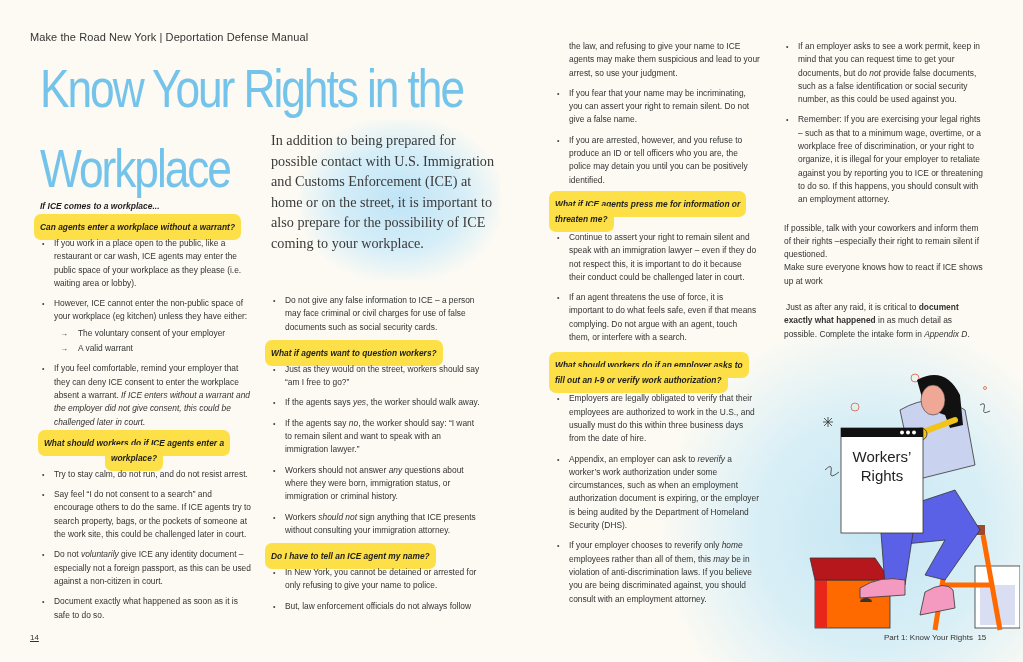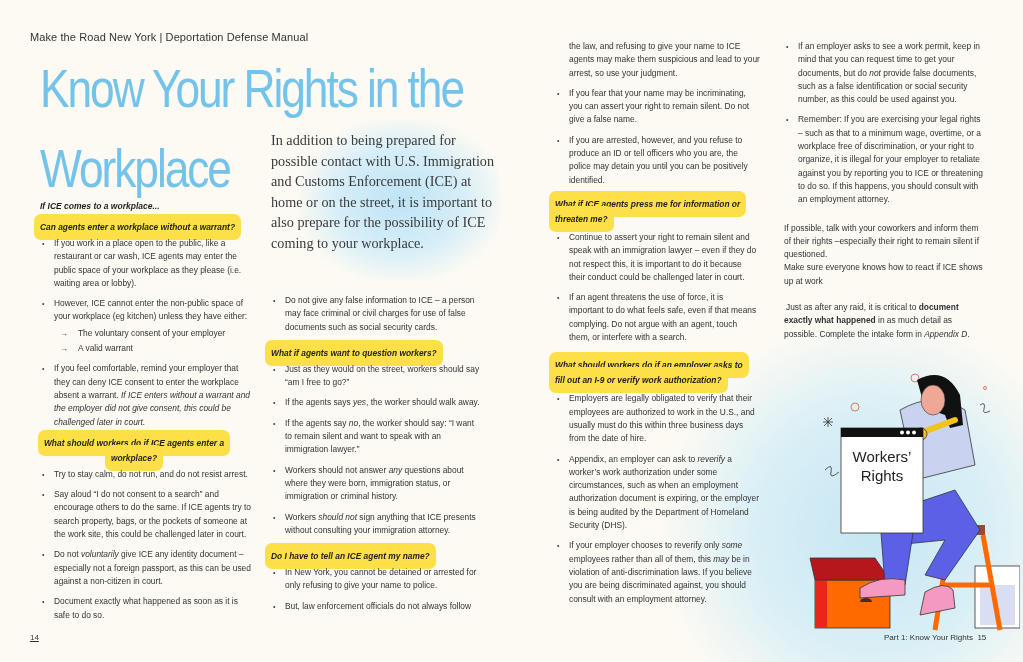--- a/index.html
+++ b/index.html
@@ -78,21 +78,21 @@
         <li>The voluntary consent of your employer</li>
         <li>A valid warrant</li>
       </ul>
     </li>
     <li><span>If you feel comfortable, remind your employer that they can deny ICE consent to enter the workplace absent a warrant. </span><i>If ICE enters without a warrant and the employer did not give consent, this could be challenged later in court.</i></li>
   </ul>
 
   <div class="qwrap" style="margin-top:0; width:200px;text-align:center;"><span class="q">What should workers do if ICE agents enter a workplace?</span></div>
   <ul class="b">
     <li>Try to stay calm, do not run, and do not resist arrest.</li>
-    <li>Say aloud “I do not consent to a search” and encourage others to do the same. If ICE agents try to search property, bags, or the pockets of someone at the work site, this could be challenged later in court.</li>
+    <li>Say feel “I do not consent to a search” and encourage others to do the same. If ICE agents try to search property, bags, or the pockets of someone at the work site, this could be challenged later in court.</li>
     <li><span>Do not </span><i>voluntarily</i><span> give ICE any identity document – especially not a foreign passport, as this can be used against a non-citizen in court.</span></li>
     <li>Document exactly what happened as soon as it is safe to do so.</li>
   </ul>
 </div>
 
 <div class="block" style="left:271px; top:294px; width:212px;">
   <ul class="b">
     <li>Do not give any false information to ICE – a person may face criminal or civil charges for use of false documents such as social security cards.</li>
   </ul>
   <div class="qwrap" style="margin-top:12px;"><span class="q">What if agents want to question workers?</span></div>
@@ -118,21 +118,21 @@
   </ul>
   <div class="qwrap" style="margin-top:10px; width:200px;"><span class="q">What if ICE agents press me for information or threaten me?</span></div>
   <ul class="b" style="margin-top:4px;">
     <li>Continue to assert your right to remain silent and speak with an immigration lawyer – even if they do not respect this, it is important to do it because their conduct could be challenged later in court.</li>
     <li>If an agent threatens the use of force, it is important to do what feels safe, even if that means complying. Do not argue with an agent, touch them, or interfere with a search.</li>
   </ul>
   <div class="qwrap" style="margin-top:14px; width:205px;"><span class="q">What should workers do if an employer asks to fill out an I-9 or verify work authorization?</span></div>
   <ul class="b" style="margin-top:4px;">
     <li>Employers are legally obligated to verify that their employees are authorized to work in the U.S., and usually must do this within three business days from the date of hire.</li>
     <li><span>Appendix, an employer can ask to </span><i>reverify</i><span> a worker’s work authorization under some circumstances, such as when an employment authorization document is expiring, or the employer is being audited by the Department of Homeland Security (DHS).</span></li>
-    <li><span>If your employer chooses to reverify only </span><i>some</i><span> employees rather than all of them, this </span><i>may</i><span> be in violation of anti-discrimination laws. If you believe you are being discriminated against, you should consult with an employment attorney.</span></li>
+    <li><span>If your employer chooses to reverify only </span><i>home</i><span> employees rather than all of them, this </span><i>may</i><span> be in violation of anti-discrimination laws. If you believe you are being discriminated against, you should consult with an employment attorney.</span></li>
   </ul>
 </div>
 
 <div class="block" style="left:784px; top:40px; width:200px;">
   <ul class="b">
     <li><span>If an employer asks to see a work permit, keep in mind that you can request time to get your documents, but do </span><i>not</i><span> provide false documents, such as a false identification or social security number, as this could be used against you.</span></li>
     <li>Remember: If you are exercising your legal rights – such as that to a minimum wage, overtime, or a workplace free of discrimination, or your right to organize, it is illegal for your employer to retaliate against you by reporting you to ICE or threatening to do so. If this happens, you should consult with an employment attorney.</li>
   </ul>
   <p class="para" style="margin-top:15px;">If possible, talk with your coworkers and inform them of their rights –especially their right to remain silent if questioned.</p>
   <p class="para">Make sure everyone knows how to react if ICE shows up at work</p>

